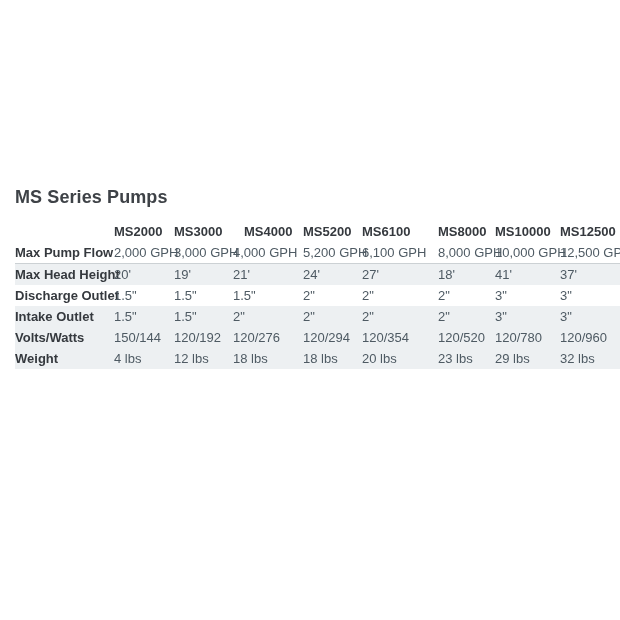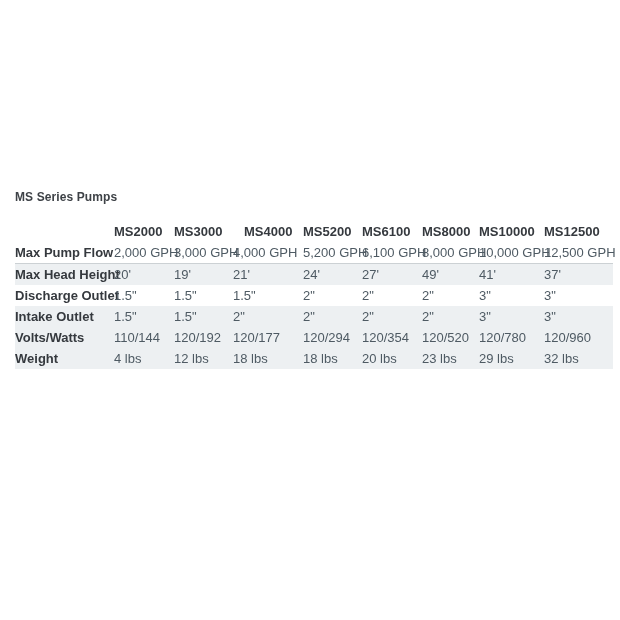--- a/index.html
+++ b/index.html
@@ -18,21 +18,21 @@
     font-family: "Liberation Sans", sans-serif;
     overflow: hidden;
   }
   .page {
     position: absolute;
     left: 15px;
     top: 188px;
     width: 596px;
   }
   .page-title {
-    font-size: 12px;
+    font-size: 18px;
     line-height: 19px;
     font-weight: 700;
     color: var(--title-color);
     letter-spacing: 0.1px;
   }
   table.specs {
     margin-top: 14px;
     border-collapse: collapse;
     table-layout: fixed;
     width: 595px;
@@ -57,21 +57,21 @@
   table.specs td {
     font-weight: 400;
     color: var(--value-color);
   }
   
   table.specs th:nth-child(1) { width: 99px; }
   table.specs th:nth-child(2) { width: 60px; }
   table.specs th:nth-child(3) { width: 59px; }
   table.specs th:nth-child(4) { width: 70px; padding-left: 11px; }
   table.specs th:nth-child(5) { width: 59px; }
-  table.specs th:nth-child(6) { width: 60px; }
+  table.specs th:nth-child(6) { width: 76px; }
   table.specs th:nth-child(7) { width: 57px; }
   table.specs th:nth-child(8) { width: 65px; }
   table.specs th:nth-child(9) { width: 69px; }
 
   tr.stripe th, tr.stripe td { background: var(--stripe-color); }
   tr.first-row th, tr.first-row td { border-bottom: 1px solid var(--rule-color); }
 </style>
 </head>
 <body>
 
@@ -103,21 +103,21 @@
           <td>10,000 GPH</td>
           <td>12,500 GPH</td>
         </tr>
         <tr class="stripe">
           <th class="row-label">Max Head Height</th>
           <td>20'</td>
           <td>19'</td>
           <td>21'</td>
           <td>24'</td>
           <td>27'</td>
-          <td>49'</td>
+          <td>18'</td>
           <td>41'</td>
           <td>37'</td>
         </tr>
         <tr>
           <th class="row-label">Discharge Outlet</th>
           <td>1.5"</td>
           <td>1.5"</td>
           <td>1.5"</td>
           <td>2"</td>
           <td>2"</td>
@@ -131,23 +131,23 @@
           <td>1.5"</td>
           <td>2"</td>
           <td>2"</td>
           <td>2"</td>
           <td>2"</td>
           <td>3"</td>
           <td>3"</td>
         </tr>
         <tr class="stripe">
           <th class="row-label">Volts/Watts</th>
-          <td>110/144</td>
+          <td>150/144</td>
           <td>120/192</td>
-          <td>120/177</td>
+          <td>120/276</td>
           <td>120/294</td>
           <td>120/354</td>
           <td>120/520</td>
           <td>120/780</td>
           <td>120/960</td>
         </tr>
         <tr class="stripe">
           <th class="row-label">Weight</th>
           <td>4 lbs</td>
           <td>12 lbs</td>

